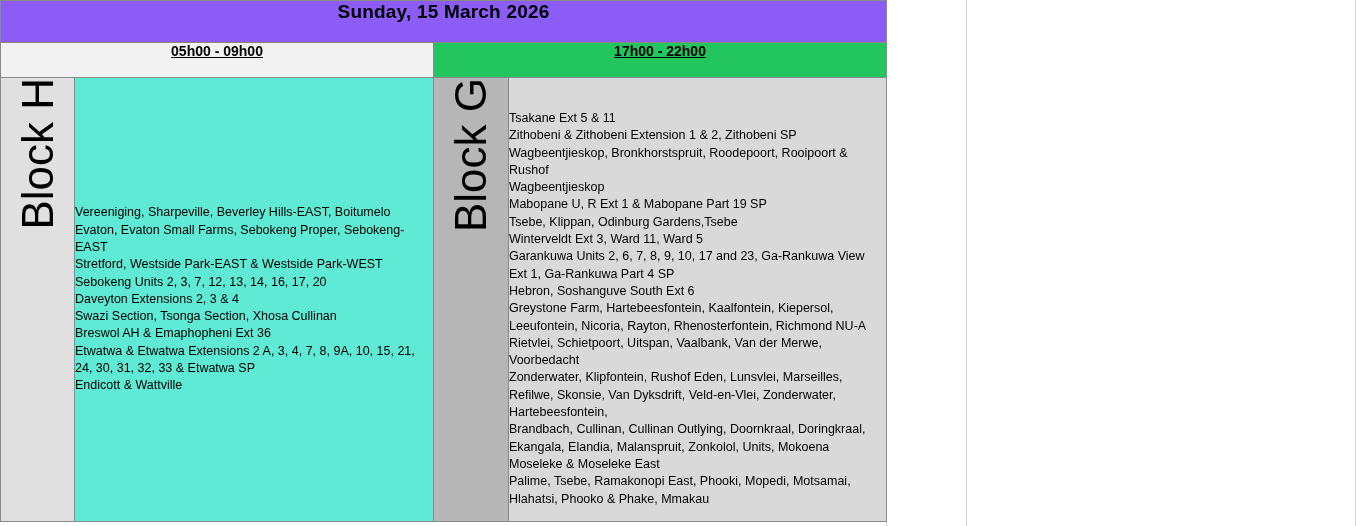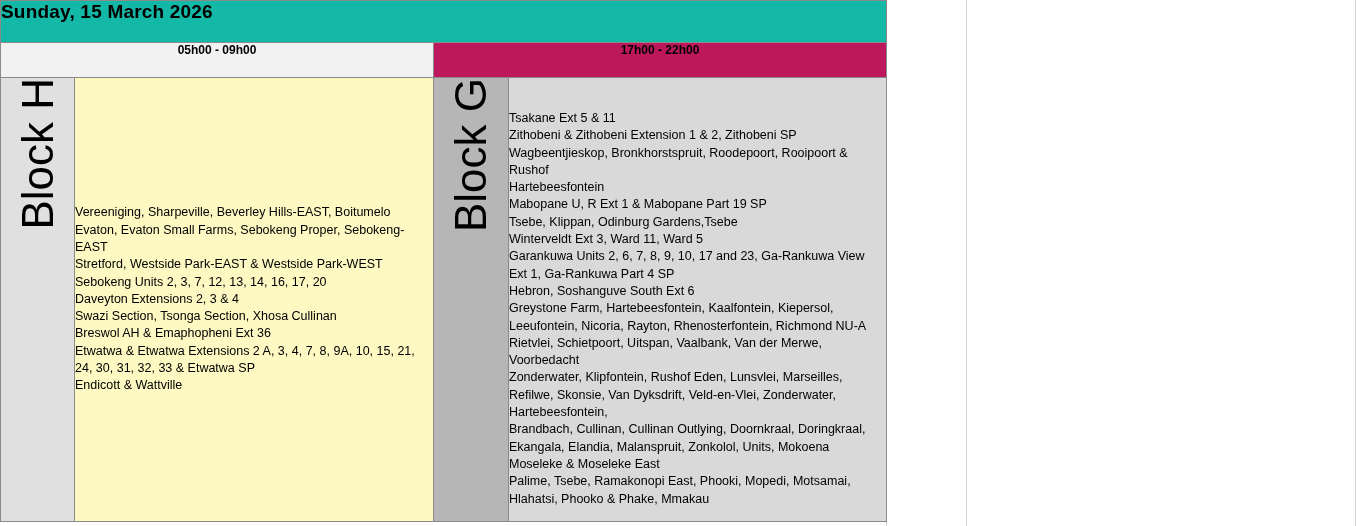--- a/index.html
+++ b/index.html
@@ -46,39 +46,41 @@
     border-collapse: collapse;
     table-layout: fixed;
   }
   .table td {
     border: 1px solid #8a8a8a;
     padding: 0;
     vertical-align: top;
   }
 
   .title-cell {
-    background: #14b8a6;
+    background: #8b5cf6;
+    text-align: center;
     font-size: 19px;
     font-weight: bold;
     color: #000;
     height: 41px;
     vertical-align: middle;
     letter-spacing: 0.2px;
   }
 
   .time-cell {
     text-align: center;
     font-weight: bold;
-    font-size: 12px;
+    font-size: 14px;
     height: 34px;
     vertical-align: middle;
     color: #000;
+    text-decoration: underline;
   }
   .time-left { background: #f2f2f2; }
-  .time-right { background: #be185d; }
+  .time-right { background: #22c55e; }
 
   .block-label-cell {
     width: 74px;
     vertical-align: middle;
     text-align: center;
     padding: 0;
   }
   .block-label-cell.left { background: #e0e0e0; }
   .block-label-cell.right { background: #b6b6b6; }
 
@@ -94,21 +96,21 @@
     font-family: "Liberation Sans", sans-serif;
   }
 
   .list-cell {
     font-size: 12.5px;
     line-height: 17.3px;
     color: #000;
     padding: 8px 10px 8px 8px;
   }
   .list-cell.left {
-    background: #fef9c3;
+    background: #5eead4;
     vertical-align: middle;
   }
   .list-cell.right {
     background: #d9d9d9;
     vertical-align: top;
     padding-top: 32px;
   }
   .list-cell .line { white-space: normal; }
   .body-row { height: 444px; }
 </style>
@@ -156,21 +158,21 @@
           <div class="line">Etwatwa &amp; Etwatwa Extensions 2 A, 3, 4, 7, 8, 9A, 10, 15, 21, 24, 30, 31, 32, 33 &amp; Etwatwa SP</div>
           <div class="line">Endicott &amp; Wattville</div>
         </td>
         <td class="block-label-cell right">
           <span class="rot">Block G</span>
         </td>
         <td class="list-cell right">
           <div class="line">Tsakane Ext 5 &amp; 11</div>
           <div class="line">Zithobeni &amp; Zithobeni Extension 1 &amp; 2, Zithobeni SP</div>
           <div class="line">Wagbeentjieskop, Bronkhorstspruit, Roodepoort, Rooipoort &amp; Rushof</div>
-          <div class="line">Hartebeesfontein</div>
+          <div class="line">Wagbeentjieskop</div>
           <div class="line">Mabopane U, R Ext 1 &amp; Mabopane Part 19 SP</div>
           <div class="line">Tsebe, Klippan, Odinburg Gardens,Tsebe</div>
           <div class="line">Winterveldt Ext 3, Ward 11, Ward 5</div>
           <div class="line">Garankuwa Units 2, 6, 7, 8, 9, 10, 17 and 23, Ga-Rankuwa View Ext 1, Ga-Rankuwa Part 4 SP</div>
           <div class="line">Hebron, Soshanguve South Ext 6</div>
           <div class="line">Greystone Farm, Hartebeesfontein, Kaalfontein, Kiepersol, Leeufontein, Nicoria, Rayton, Rhenosterfontein, Richmond NU-A</div>
           <div class="line">Rietvlei, Schietpoort, Uitspan, Vaalbank, Van der Merwe, Voorbedacht</div>
           <div class="line">Zonderwater, Klipfontein, Rushof Eden, Lunsvlei, Marseilles, Refilwe, Skonsie, Van Dyksdrift, Veld-en-Vlei, Zonderwater, Hartebeesfontein,</div>
           <div class="line">Brandbach, Cullinan, Cullinan Outlying, Doornkraal, Doringkraal,</div>
           <div class="line">Ekangala, Elandia, Malanspruit, Zonkolol, Units, Mokoena</div>

